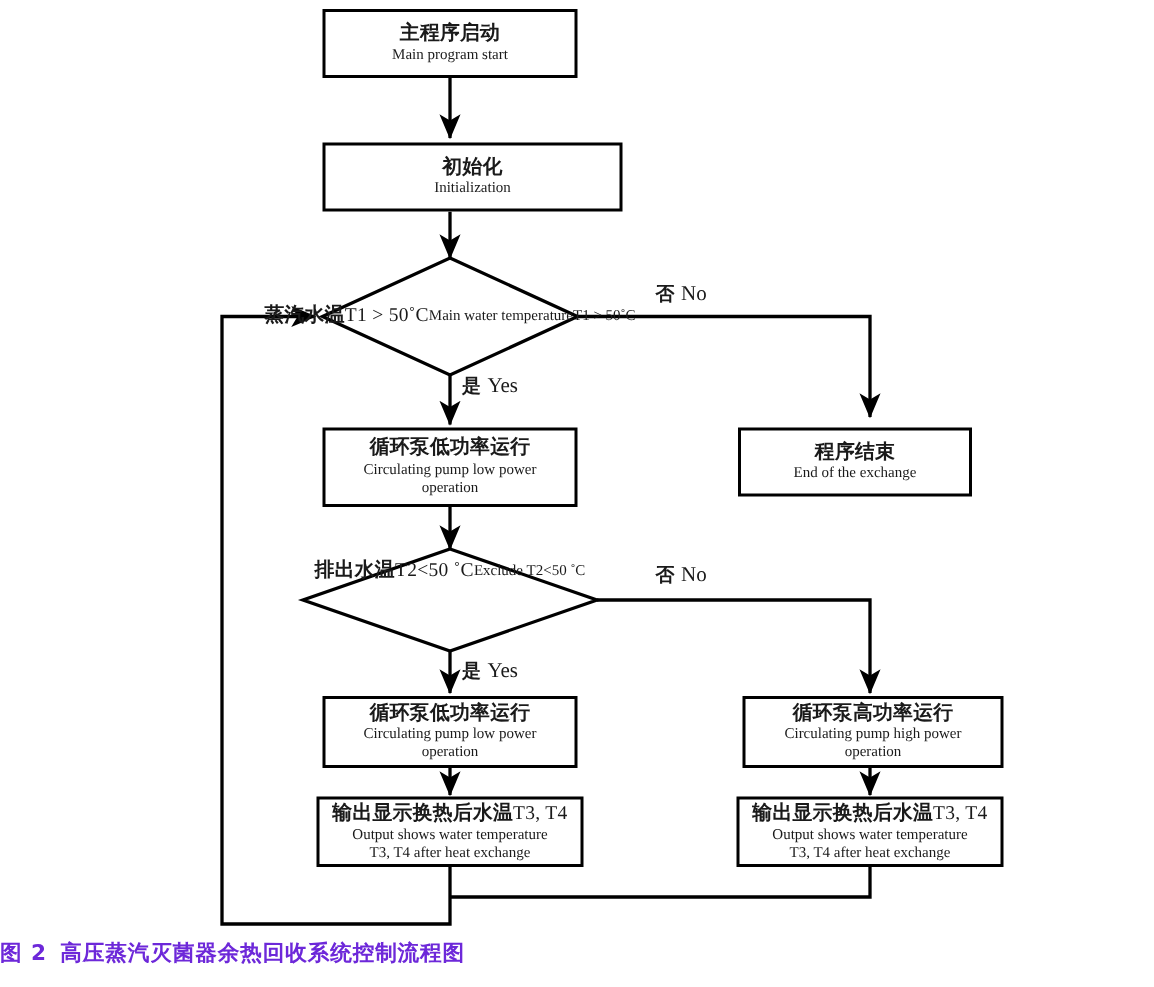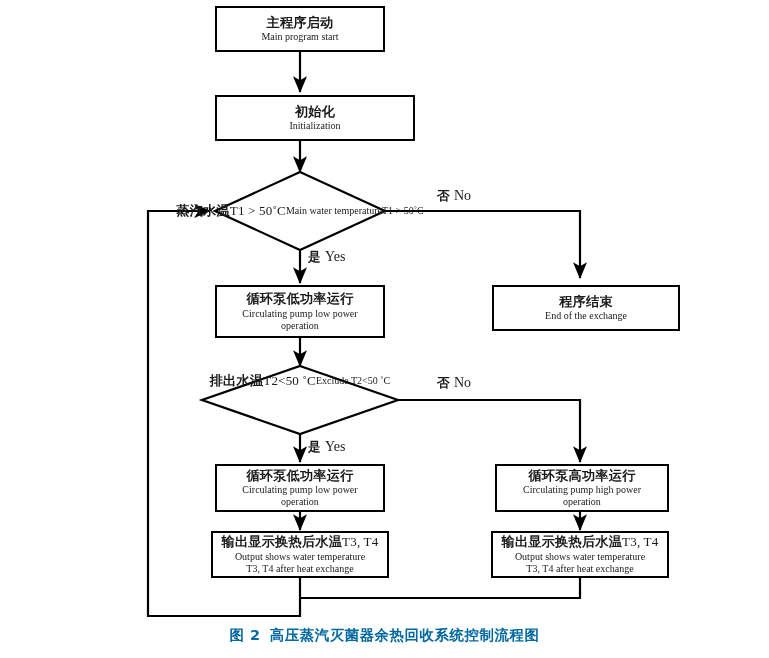--- a/index.html
+++ b/index.html
@@ -74,26 +74,25 @@
   .edge-label .en {
     font-family: "Liberation Serif", "DejaVu Serif", serif;
     font-weight: normal;
     font-size: 14px;
   }
   #caption {
     position: absolute;
     left: 0;
     top: 626px;
     width: 769px;
-    text-align: center;
     font-family: "DejaVu Sans", "Liberation Sans", sans-serif;
     font-weight: bold;
     font-size: 14.4px;
     letter-spacing: 0.6px;
-    color: #0369a1;
+    color: #6d28d9;
     white-space: nowrap;
   }
   #caption .cap-num {
     margin-right: 9px;
   }
 </style>
 </head>
 <body>
 
 <div id="page">
@@ -150,21 +149,21 @@
     <div class="en-line">Main water temperature</div>
     <div class="en-line">T1 &gt; 50˚C</div>
   </div>
 
   <div class="node proc-box" style="left:215px; top:285px; width:170px; height:53px;">
     <div class="cn-line">循环泵低功率运行</div>
     <div class="en-line">Circulating pump low power</div>
     <div class="en-line">operation</div>
   </div>
 
-  <div class="node proc-box" style="left:492px; top:285px; width:188px; height:46px;">
+  <div class="node proc-box" style="left:492px; top:285px; width:156px; height:46px;">
     <div class="cn-line">程序结束</div>
     <div class="en-line">End of the exchange</div>
   </div>
 
   <div class="diamond-label" style="left:205px; top:360px; width:190px; height:42px;">
     <div class="cn-line"><span>排出水温</span><span class="inline-en">T2&lt;50 ˚C</span></div>
     <div class="en-line">Exclude T2&lt;50 ˚C</div>
   </div>
 
   <div class="node proc-box" style="left:215px; top:464px; width:170px; height:48px;">

